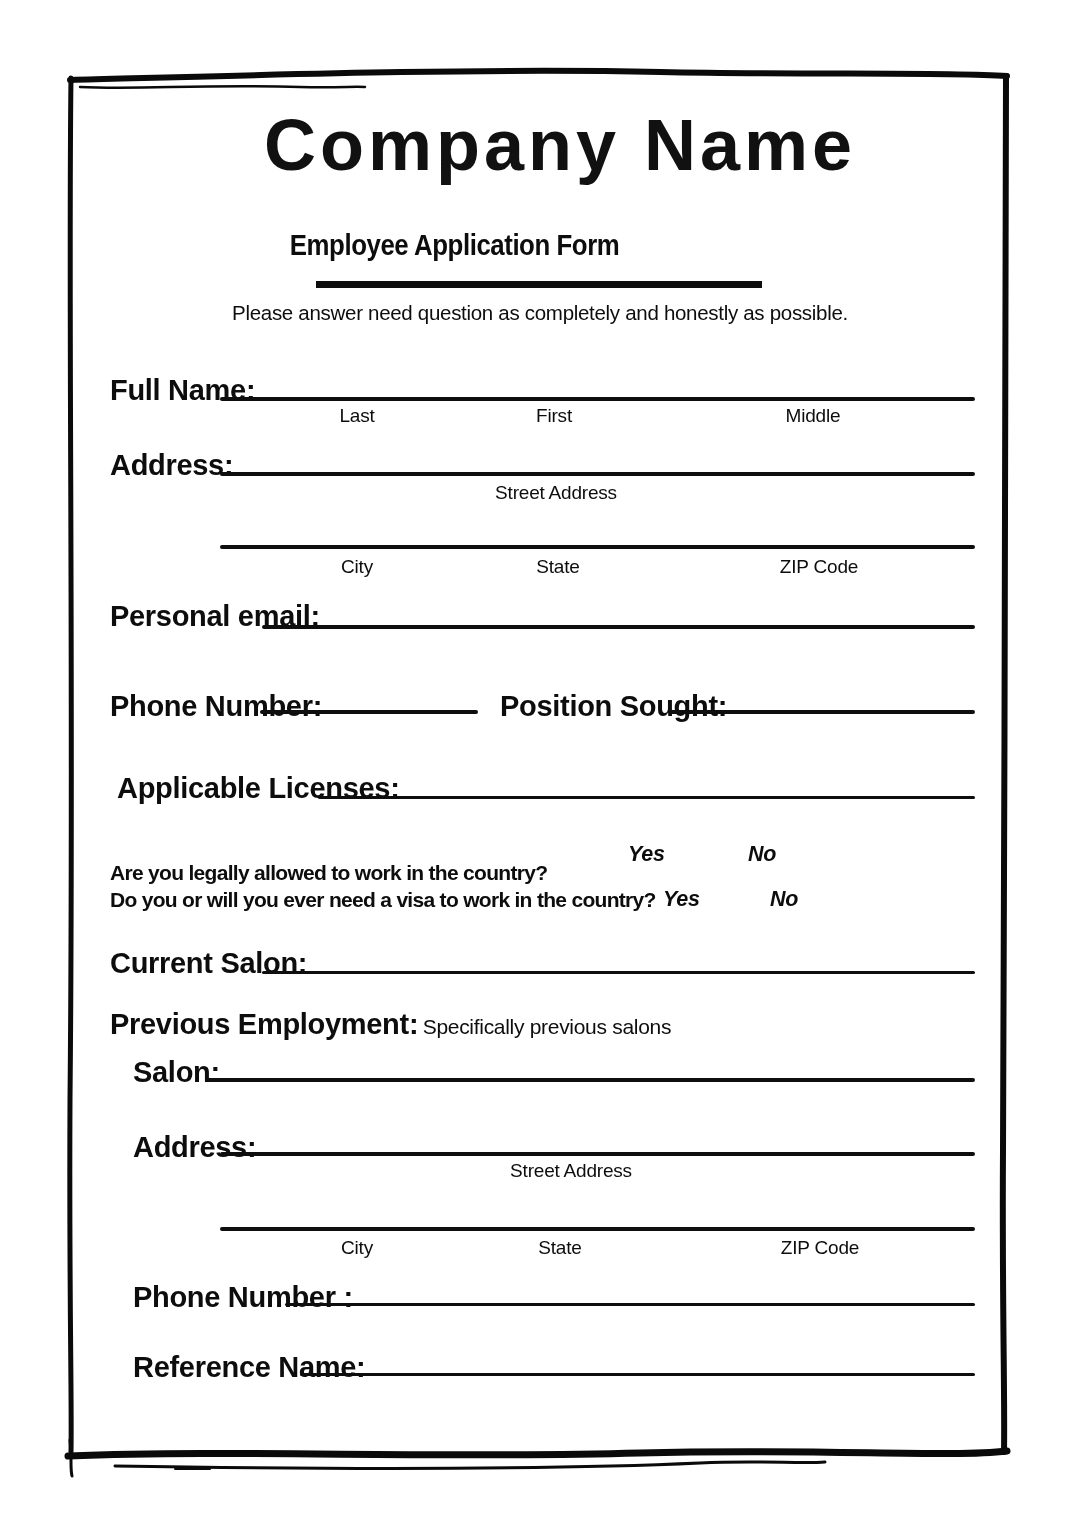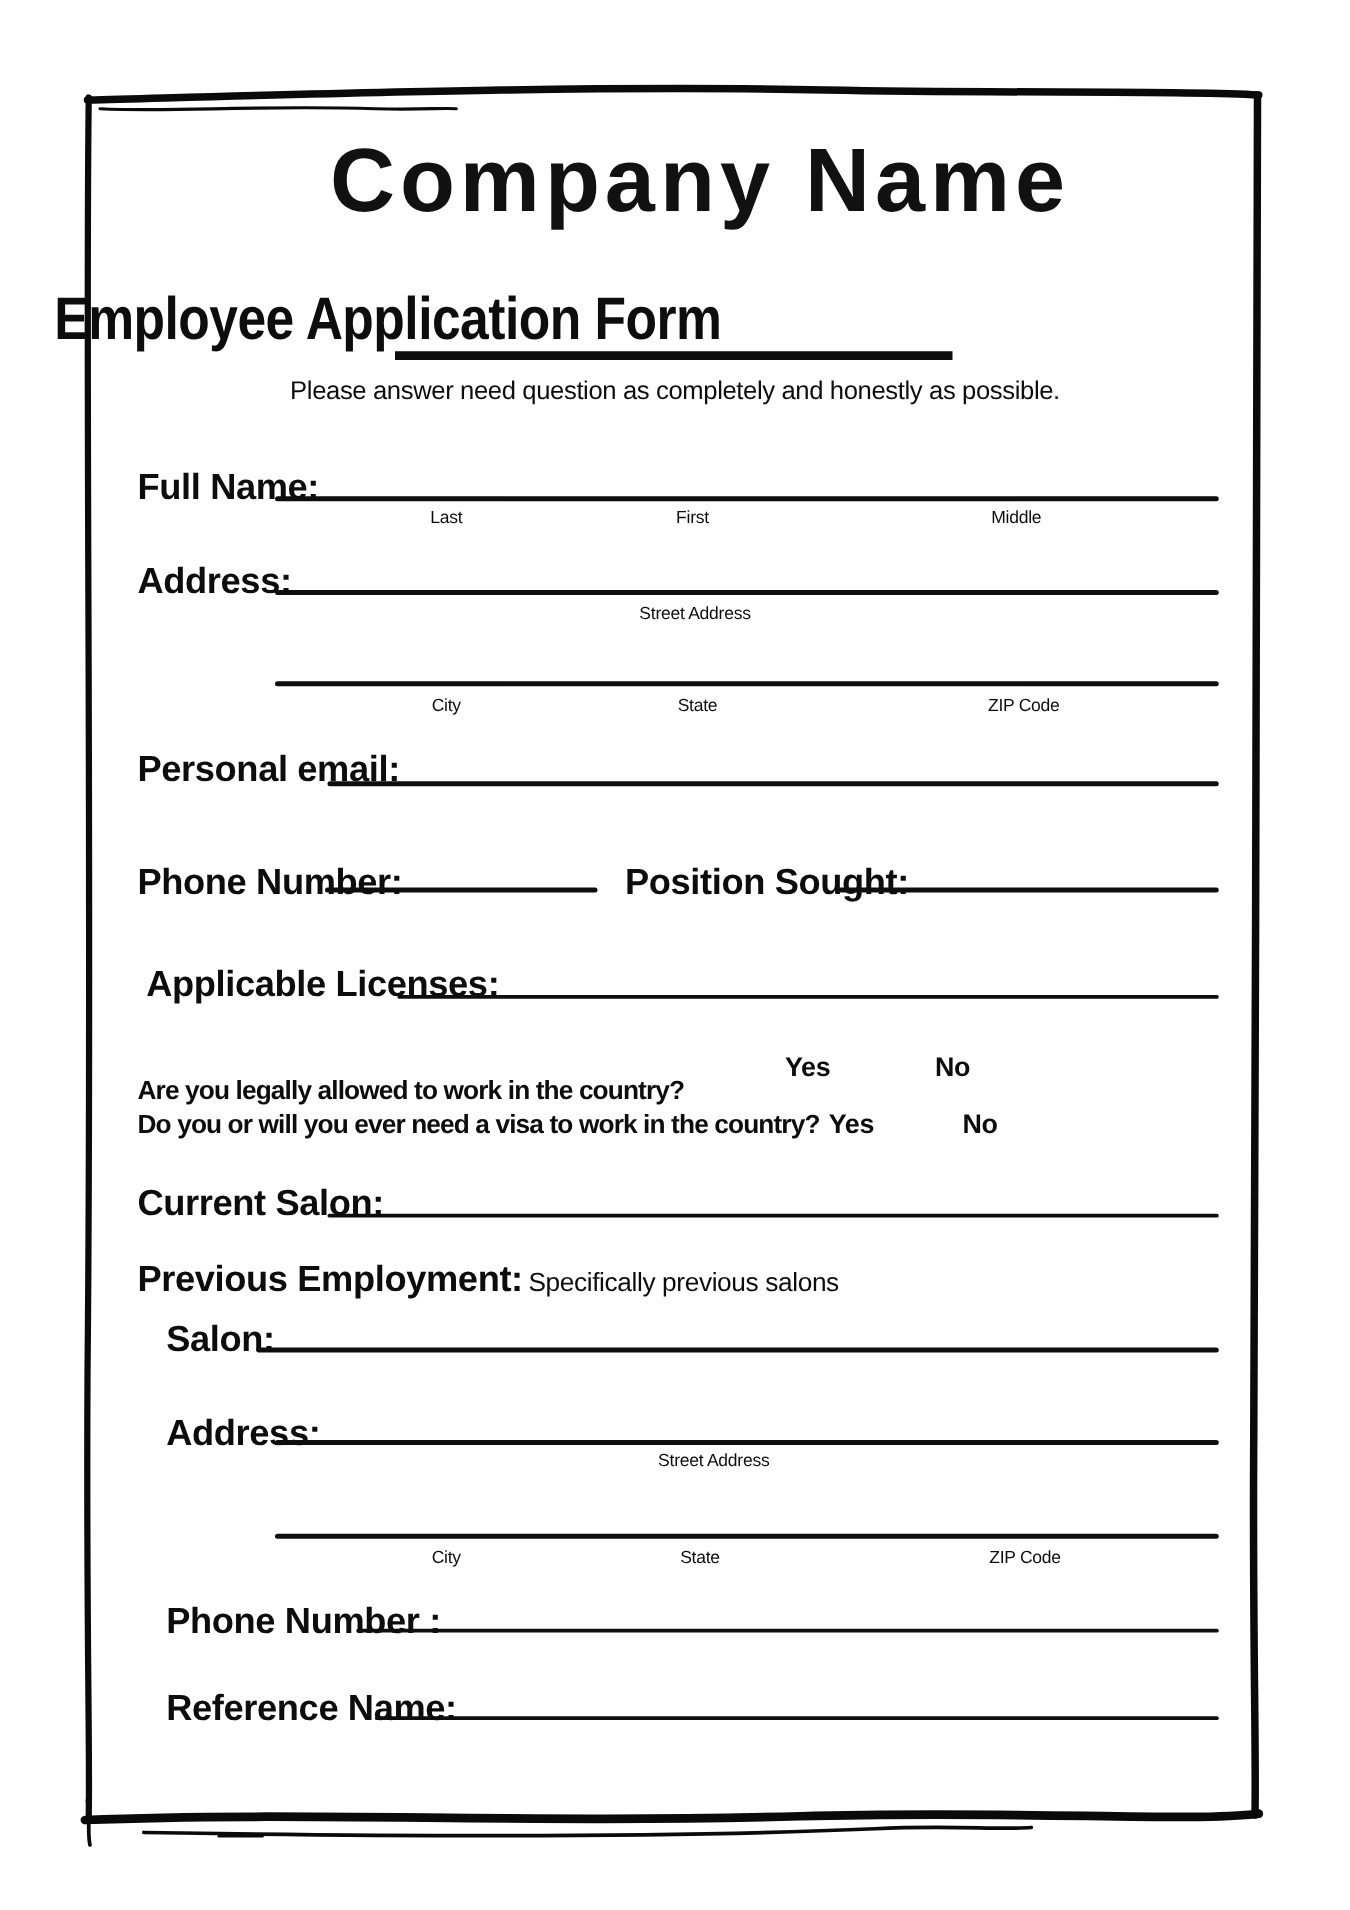--- a/index.html
+++ b/index.html
@@ -11,46 +11,46 @@
     color:#0d0d0d;
     overflow:hidden;
   }
   .abs{position:absolute;}
   .company-name{
     top:104px;left:20px;width:1080px;text-align:center;
     font-size:72px;font-weight:bold;letter-spacing:4px;
     color:#111111;
   }
   .form-title{
-    top:228px;left:0;width:910px;
-    font-size:48px;font-weight:600;letter-spacing:-0.5px;
+    top:228px;left:0;width:910px;text-align:center;
+    font-size:30px;font-weight:600;letter-spacing:-0.5px;
   }
   .form-title .squeeze{display:inline-block;transform:scaleX(0.86);transform-origin:center;}
   .title-underline{
     top:281px;left:316px;width:446px;height:7px;background:#0d0d0d;
   }
   .instructions{
     top:301px;left:0;width:1080px;text-align:center;
     font-size:20.5px;letter-spacing:-0.3px;
   }
   .label{
     font-size:29px;font-weight:bold;letter-spacing:-0.3px;white-space:nowrap;
   }
   .note{
     font-size:21px;font-weight:normal;letter-spacing:-0.3px;text-align:right;
   }
   .caption{
-    font-size:14px;letter-spacing:-0.2px;white-space:nowrap;
+    font-size:19px;letter-spacing:-0.2px;white-space:nowrap;
     transform:translateX(-50%);
   }
   .q{
     font-size:21px;font-weight:bold;letter-spacing:-0.7px;white-space:nowrap;
   }
   .opt{
-    font-size:21.5px;font-weight:bold;letter-spacing:-0.3px;white-space:nowrap;
+    font-size:21.5px;font-weight:bold;letter-spacing:-0.3px;white-space:nowrap;font-style:italic;
   }
   .line{
     position:absolute;height:4px;background:#0e0e0e;border-radius:2px;
   }
   .line.thin{height:3px;}
   svg.border{position:absolute;left:0;top:0;}
 </style>
 </head>
 <body>
 

